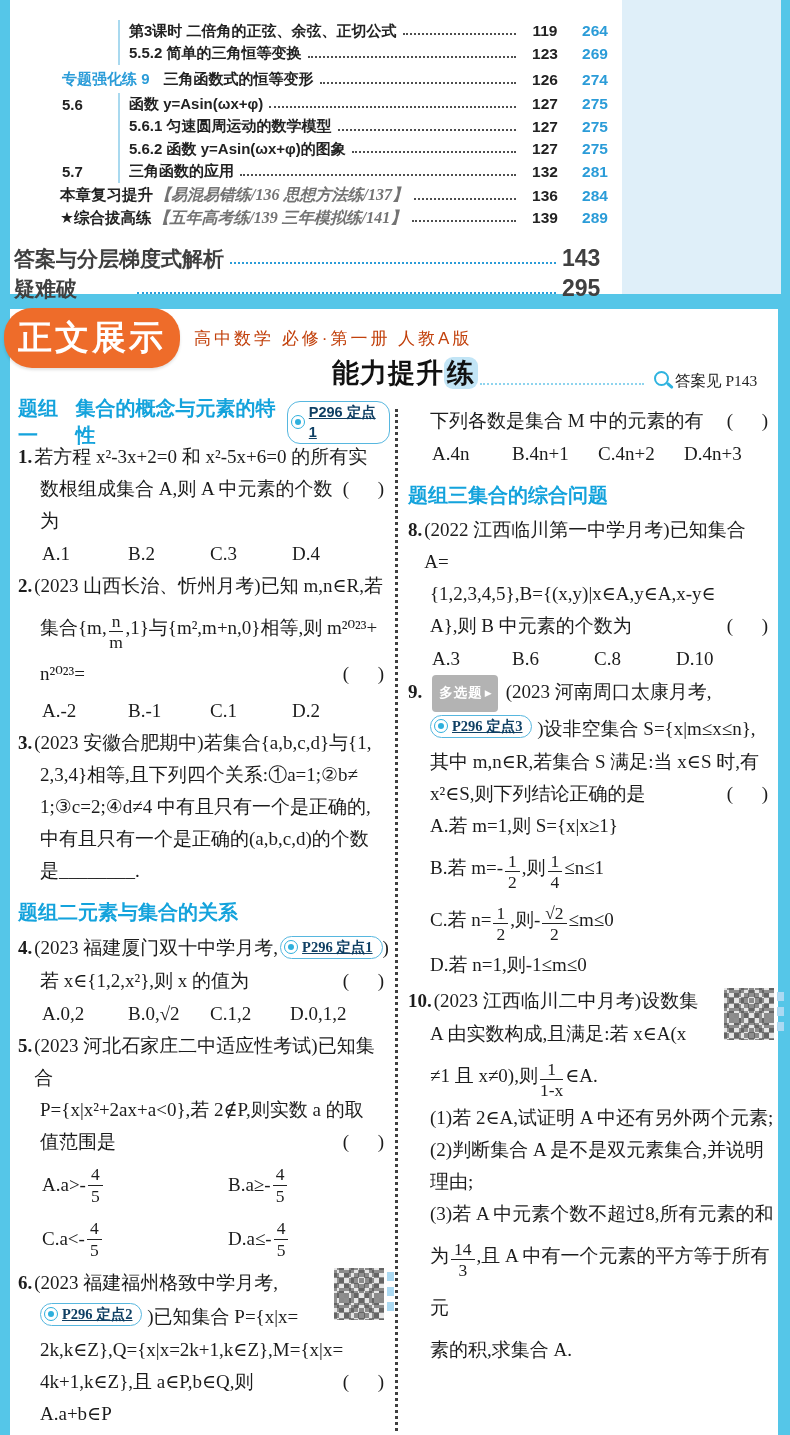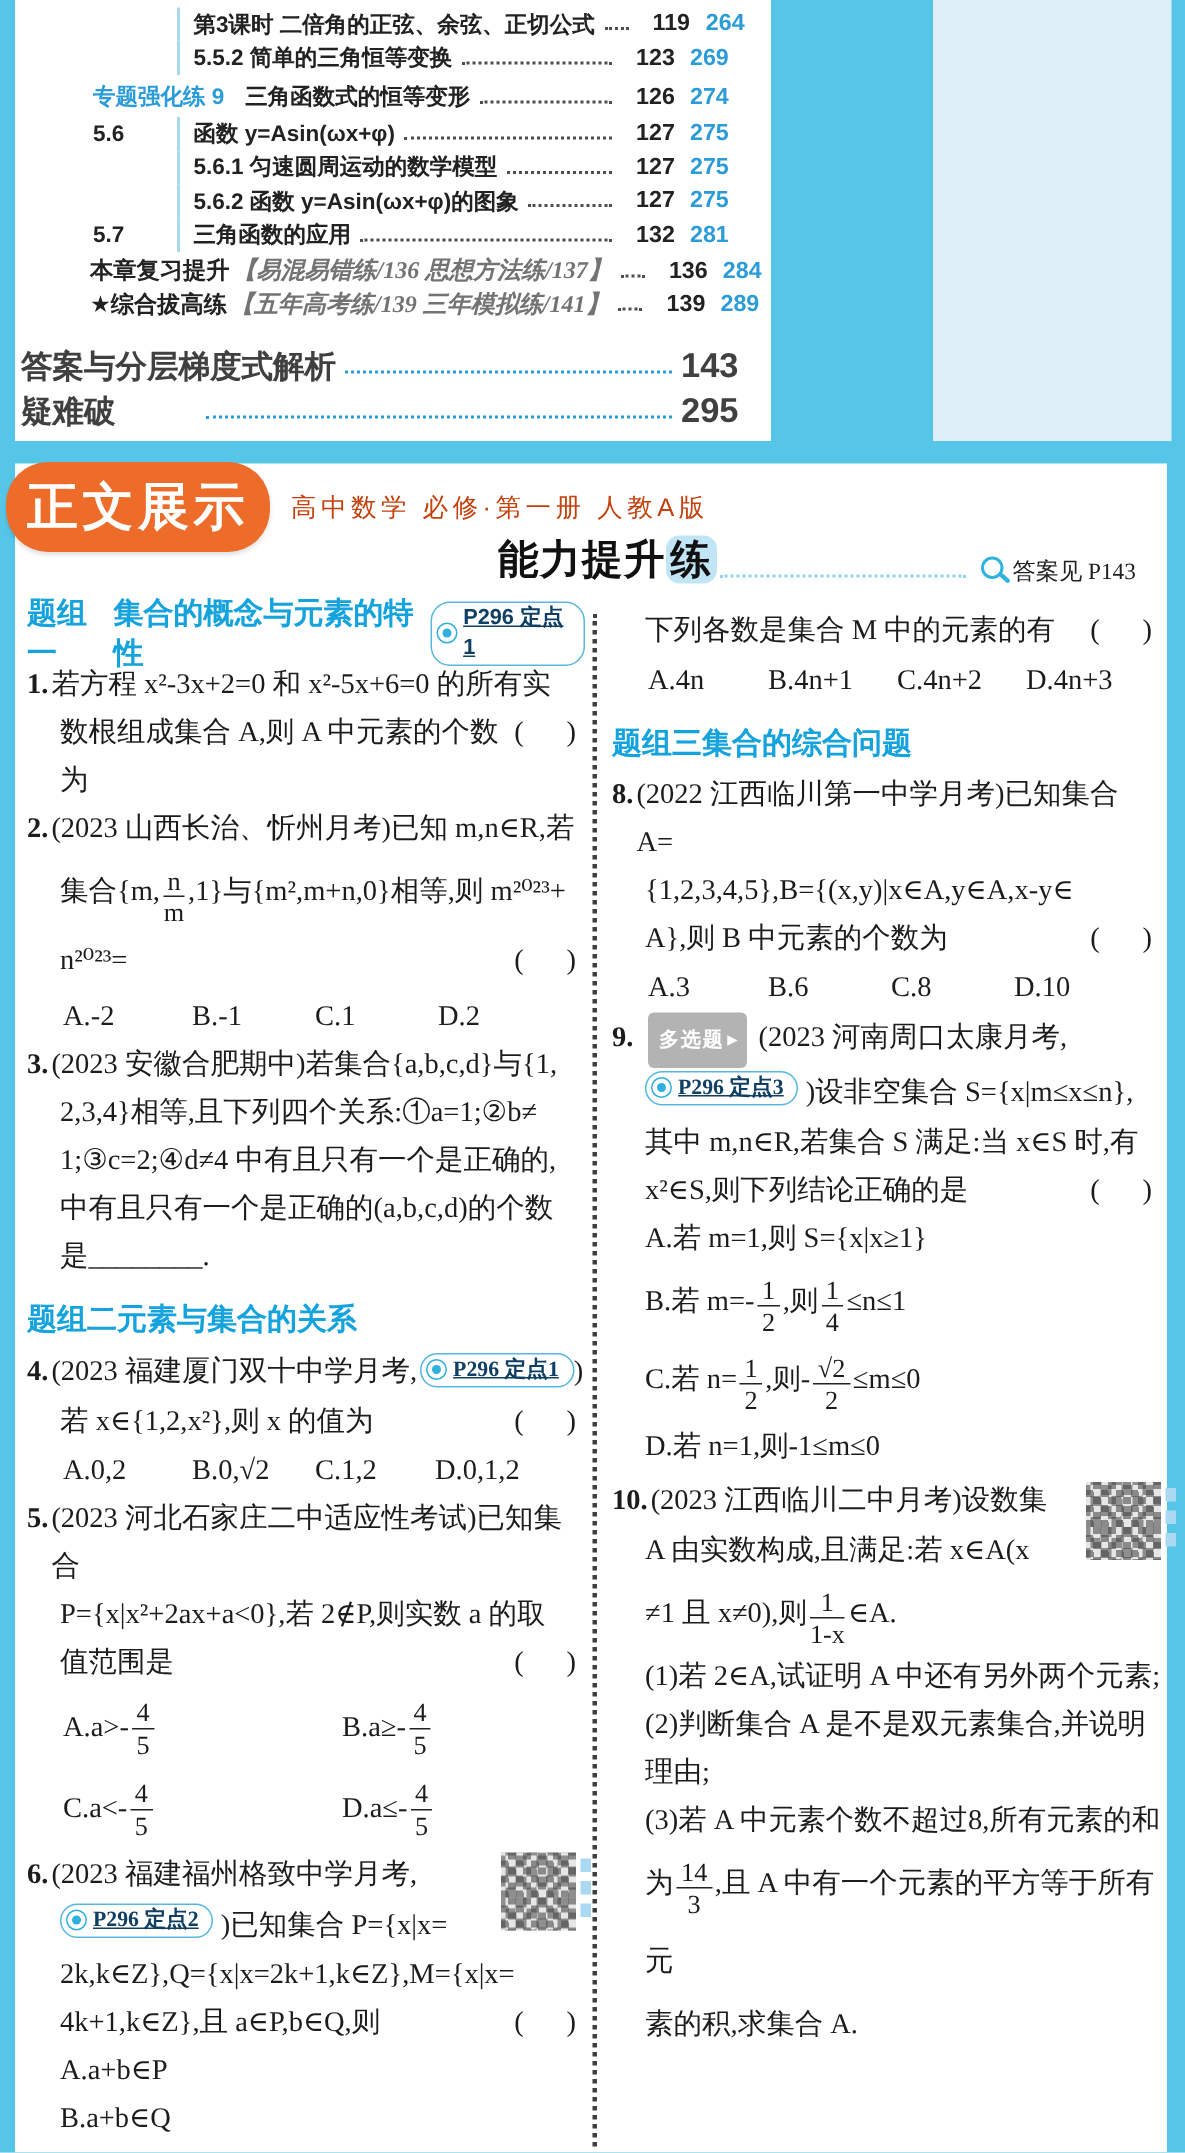--- a/index.html
+++ b/index.html
@@ -1,32 +1,32 @@
 <!DOCTYPE html>
 <html><head>
 <meta charset="utf-8">
 <style>
   html,body{margin:0;padding:0;background:#9fd9ee;}
   .canvas{position:relative;width:790px;height:1435px;overflow:hidden;background:#55c6e8;
           font-family:"Liberation Sans","DejaVu Sans",sans-serif;}
   
-  .toc-page{position:absolute;left:10px;top:0;width:504px;height:294px;background:#fff;padding-top:5px;box-sizing:border-box;}
+  .toc-page{position:absolute;left:10px;top:0;width:612px;height:294px;background:#fff;padding-top:20px;box-sizing:border-box;}
   .top-panel{position:absolute;left:622px;top:0;width:159px;height:294px;background:#dfeff9;}
   .toc-row{display:flex;align-items:center;height:22.4px;font-weight:bold;font-size:15px;color:#222;}
   .tr-ind{padding-left:52px;}
   .tr-flag{padding-left:50px;}
   .tpre{width:56px;flex:none;}
   .tpre-blue{color:#2b9cd8;margin-right:14px;flex:none;}
   .tbar{width:2px;align-self:stretch;background:#a9d9ef;margin-right:9px;flex:none;}
   .ttitle{flex:none;}
   .tflag{flex:none;font-size:15.5px;}
   .tbracket{flex:none;color:#737373;font-family:"Liberation Serif","DejaVu Serif",serif;font-style:italic;font-size:16px;margin-left:2px;}
   .tleader{flex:1;border-bottom:2px dotted #4e4e4e;margin:0 6px;position:relative;top:3px;min-width:16px;}
   .tp1{width:46px;text-align:center;flex:none;font-size:15.5px;}
-  .tp2{width:54px;text-align:left;flex:none;font-size:15.5px;color:#2b9cd8;}
+  .tp2{width:54px;text-align:center;flex:none;font-size:15.5px;color:#2b9cd8;}
   .toc-big{display:flex;align-items:center;font-weight:bold;font-size:21px;color:#404040;padding-left:4px;height:30px;}
   .mt10{margin-top:14px;}
   .toc-big .tleader{border-bottom:2.4px dotted #2b9cd8;top:4px;}
   .toc-big .tpB{width:60px;flex:none;font-size:23px;}
   .lead-gap{margin-left:60px;}
   
   .main-page{position:absolute;left:10px;top:309px;width:768px;height:1126px;background:#fff;}
   .badge-orange{position:absolute;left:-6px;top:-1px;width:176px;height:60px;background:#ee6c2a;border-radius:28px;
     display:flex;align-items:center;justify-content:center;color:#fff;font-size:34px;font-weight:bold;letter-spacing:3px;
     box-shadow:0 2px 3px rgba(0,0,0,.12);}
@@ -191,20 +191,26 @@
 
       <div class="prob">
         <div class="line first">
           <span class="pnum">1.</span>
           <span>若方程 x²-3x+2=0 和 x²-5x+6=0 的所有实</span>
         </div>
         <div class="line just">
           <span>数根组成集合 A,则 A 中元素的个数为</span>
           <span class="paren">(      )</span>
         </div>
+        <div class="opts">
+          <span class="w86">A.1</span>
+          <span class="w82">B.2</span>
+          <span class="w82">C.3</span>
+          <span>D.4</span>
+        </div>
       </div>
 
       <div class="prob">
         <div class="line first">
           <span class="pnum">2.</span>
           <span>(2023 山西长治、忻州月考)已知 m,n∈R,若</span>
         </div>
         <div class="line lh52">
           <span>集合{m,</span><span class="fr"><span class="fn">n</span><span class="fd">m</span></span><span>,1}与{m²,m+n,0}相等,则 m²⁰²³+</span>
         </div>

